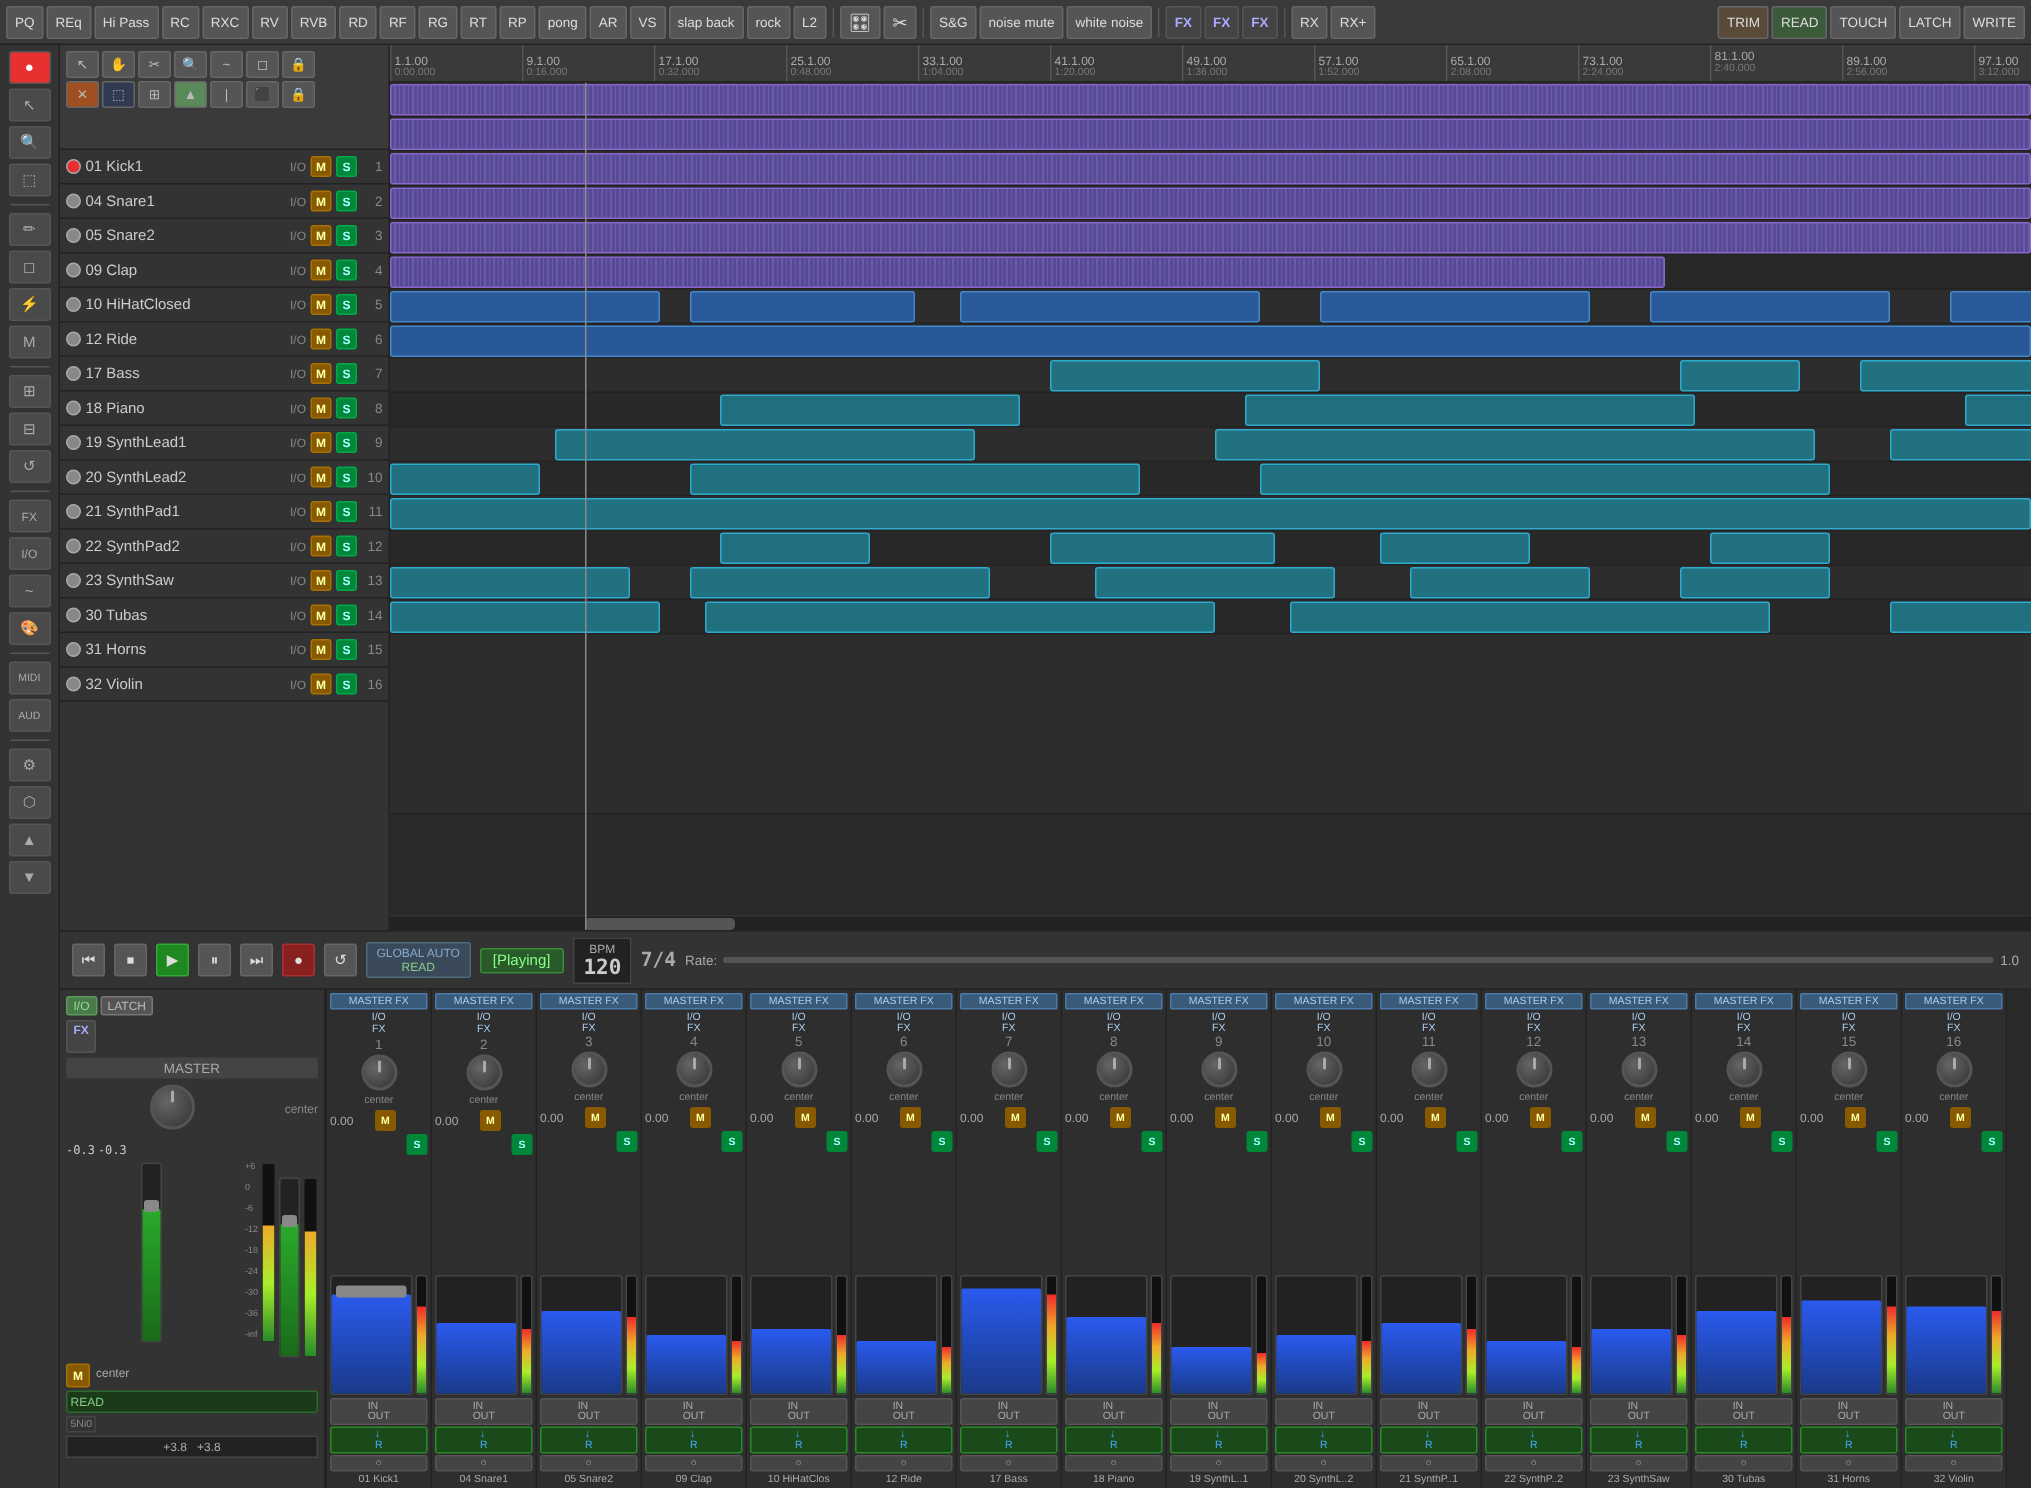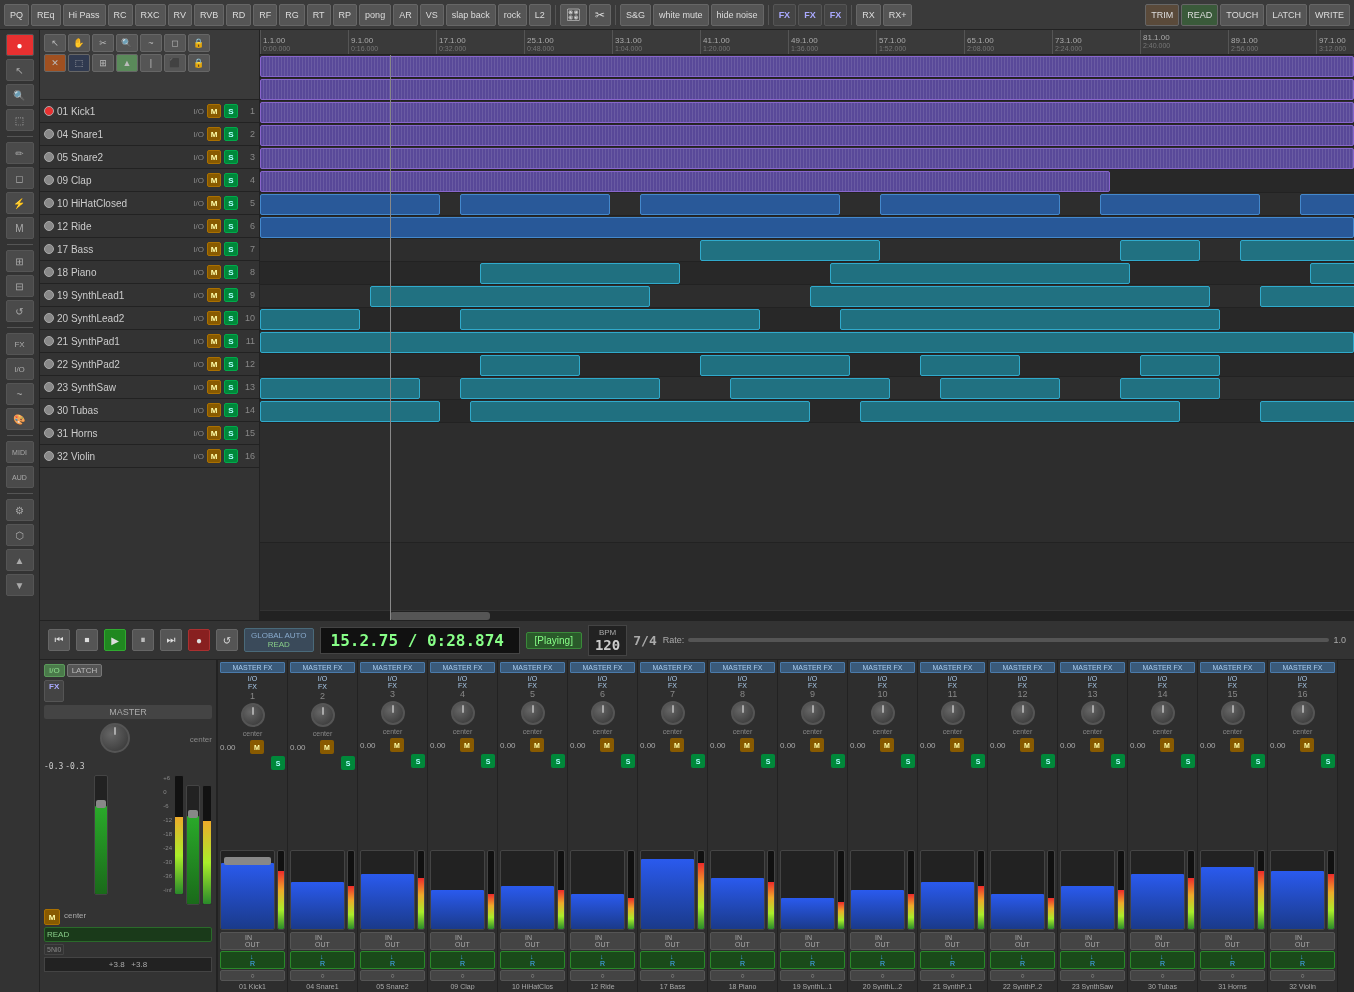--- a/index.html
+++ b/index.html
@@ -422,22 +422,22 @@
   <button class="tb-btn">VS</button>
   <button class="tb-btn">slap back</button>
   <button class="tb-btn">rock</button>
   <button class="tb-btn">L2</button>
   <div class="tb-sep"></div>
 
   <button class="tb-btn" style="font-size:12px;">🎛</button>
   <button class="tb-btn" style="font-size:12px;">✂</button>
   <div class="tb-sep"></div>
   <button class="tb-btn">S&amp;G</button>
-  <button class="tb-btn">white mute</button>
-  <button class="tb-btn">hide noise</button>
+  <button class="tb-btn">noise mute</button>
+  <button class="tb-btn">white noise</button>
   <div class="tb-sep"></div>
   <button class="fx-btn">FX</button>
   <button class="fx-btn">FX</button>
   <button class="fx-btn">FX</button>
   <div class="tb-sep"></div>
   <button class="tb-btn">RX</button>
   <button class="tb-btn">RX+</button>
   <div class="right-btns">
     <button class="tb-btn" style="background:#5a4a3a;">TRIM</button>
     <button class="tb-btn" style="background:#3a5a3a;">READ</button>
@@ -807,21 +807,20 @@
   <div class="trans-btn">⏹</div>
   <div class="trans-btn play">▶</div>
   <div class="trans-btn">⏸</div>
   <div class="trans-btn">⏭</div>
   <div class="trans-btn record">●</div>
   <div class="trans-btn">↺</div>
   <div class="global-btn">
     <span>GLOBAL AUTO</span>
     <span style="color:#88cc88;">READ</span>
   </div>
-  <div class="time-display">15.2.75 / 0:28.874</div>
   <div class="playing-badge">[Playing]</div>
   <div class="bpm-area">
     <span>BPM</span>
     <span class="bpm-val">120</span>
   </div>
   <span class="sig-area">7/4</span>
   <div class="rate-area">
     <span>Rate:</span>
     <div class="rate-slider"></div>
     <span>1.0</span>

